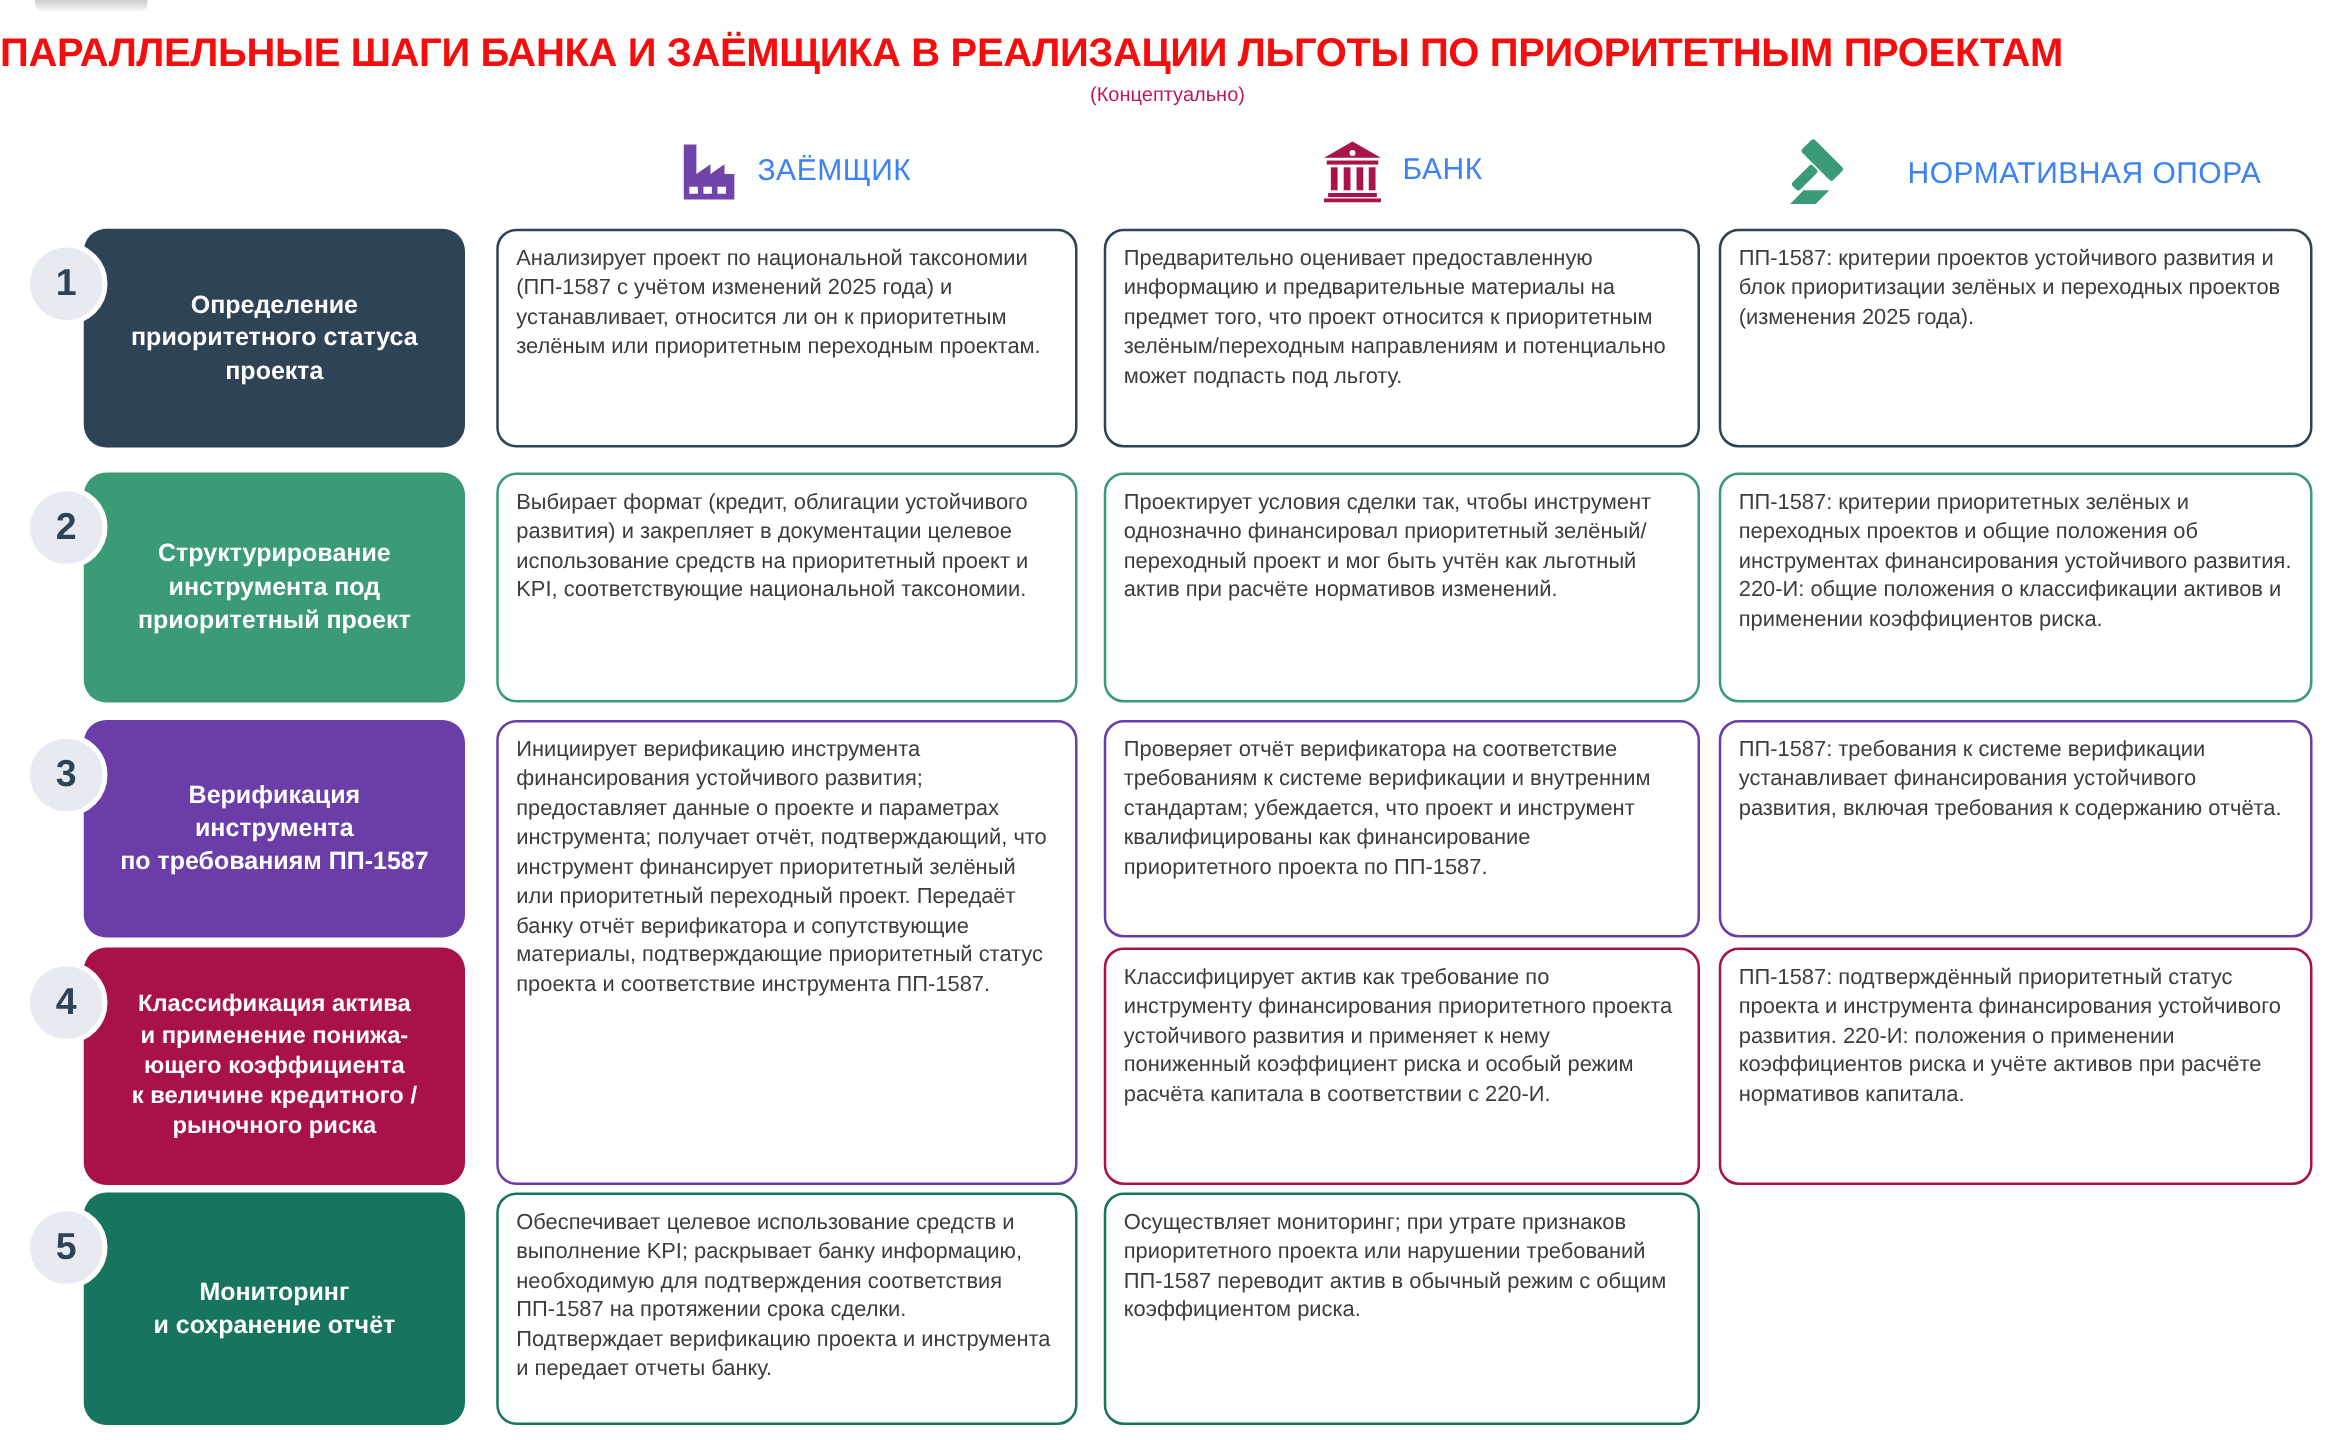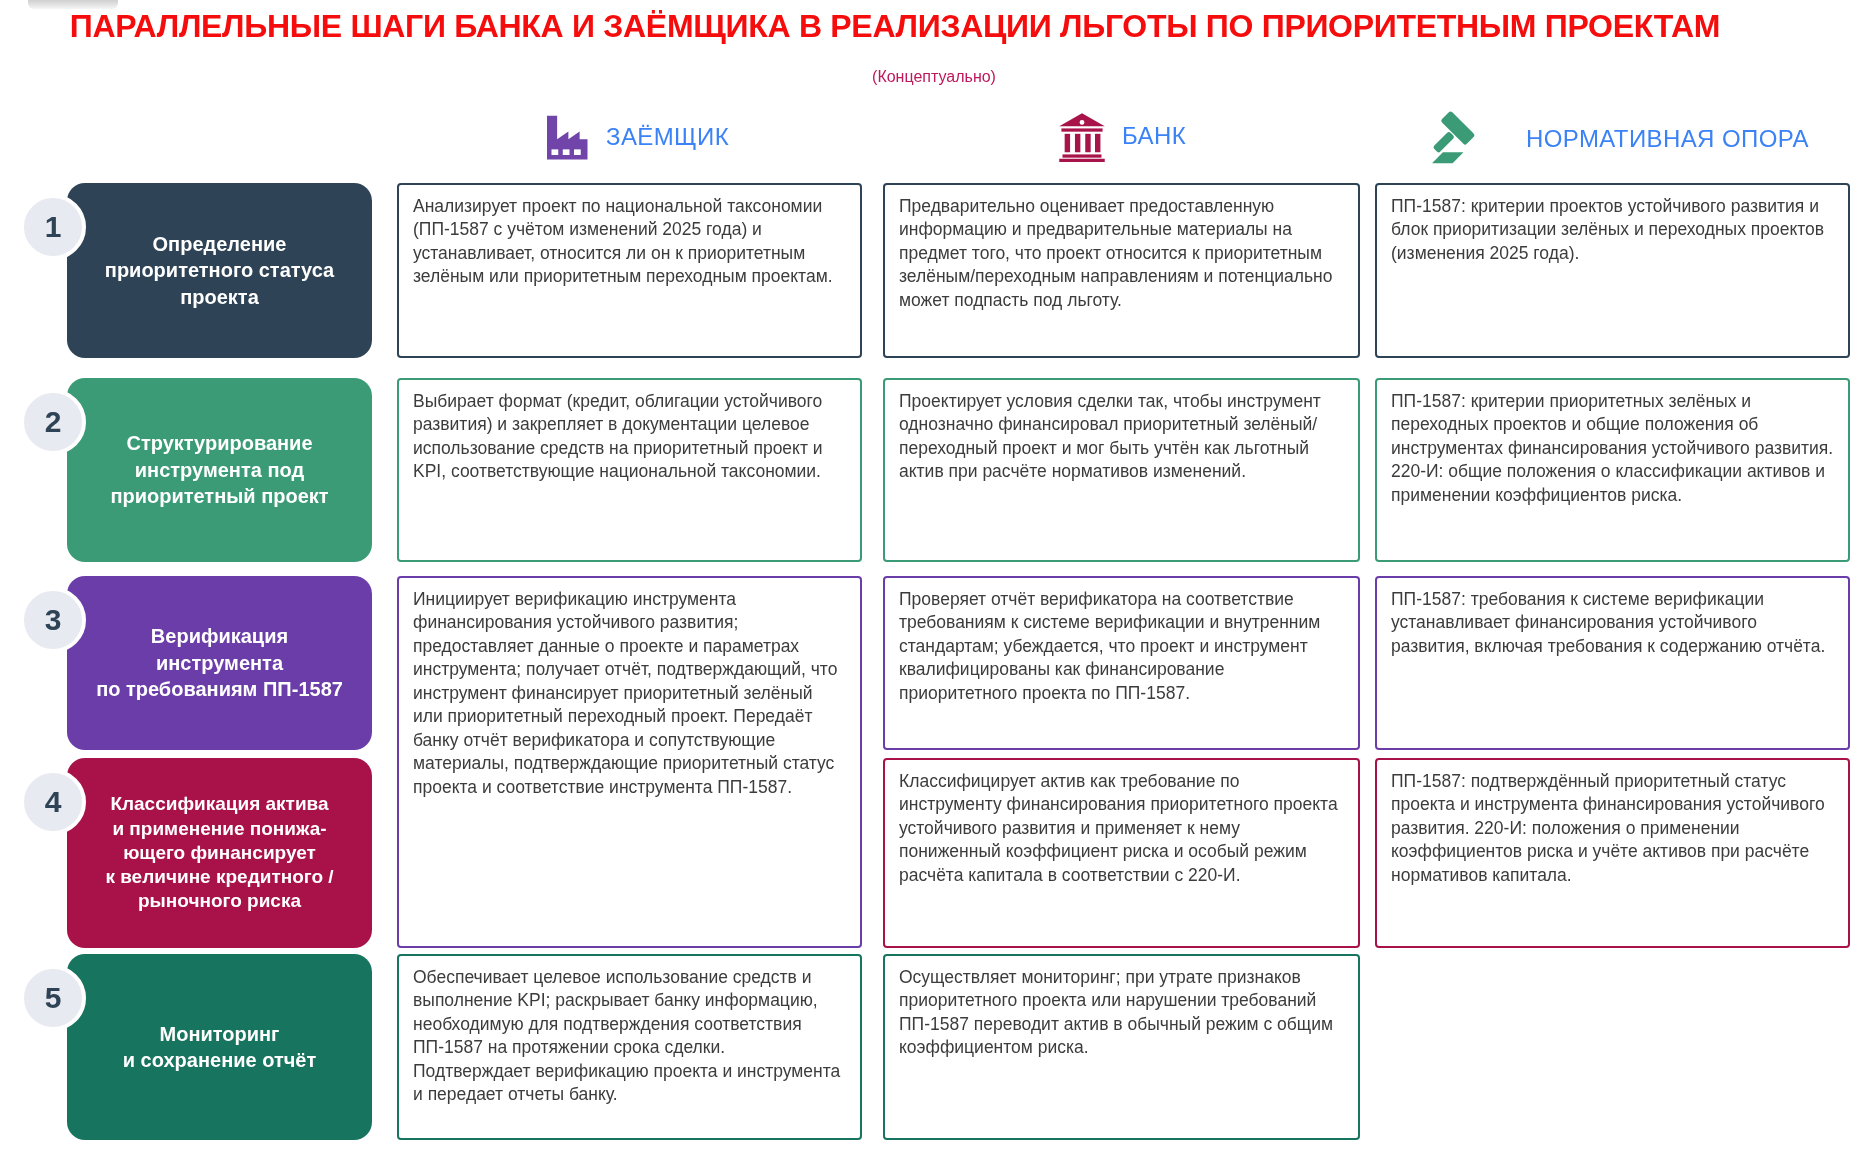--- a/index.html
+++ b/index.html
@@ -2,21 +2,21 @@
 <html lang="ru"><head>
 <meta charset="utf-8">
 <style>
   html,body{margin:0;padding:0;background:#fff;}
   .frame{
     position:relative;width:1868px;height:1152px;background:#fff;overflow:hidden;
     font-family:"Liberation Sans","DejaVu Sans",sans-serif;
   }
   .artifact{position:absolute;left:28px;top:0;width:90px;height:9px;
     background:linear-gradient(180deg,#c7c7c7,#f4f4f4);border-radius:0 0 6px 6px;opacity:.85;}
-  .title{position:absolute;left:0;top:8px;width:1790px;text-align:center;
+  .title{position:absolute;left:0;top:24px;width:1790px;text-align:left;
     font-size:32px;font-weight:bold;color:#f50d0d;letter-spacing:-.3px;white-space:nowrap;}
   .subtitle{position:absolute;left:0;top:68px;width:1868px;text-align:center;
     font-size:16px;color:#be185d;}
   .colhead{position:absolute;top:110px;display:flex;align-items:center;gap:14px;}
   .colhead .hlabel{font-size:24px;font-weight:normal;color:#3b82f6;letter-spacing:.4px;white-space:nowrap;}
   .colhead svg{display:block;}
   .grid{
     position:absolute;left:67px;top:183px;display:grid;
     grid-template-columns:305px 25px 465px 21px 477px 15px 475px;
     grid-template-rows:175px 20px 184px 14px 174px 8px 190px 6px 186px;
@@ -30,21 +30,21 @@
     display:flex;align-items:center;justify-content:center;text-align:center;
     font-weight:bold;font-size:20px;line-height:1.32;padding:8px 16px;white-space:pre-line;
   }
   .steplabel.label-sm{font-size:19px;line-height:1.28;}
   .badge{
     position:absolute;left:-47px;top:11px;width:58px;height:58px;border-radius:50%;
     background:#e8eaf1;border:4px solid #fff;display:flex;align-items:center;justify-content:center;
     font-size:30px;font-weight:bold;color:#2e4356;z-index:2;
   }
   .cell{
-    background:#fff;border:2px solid var(--c);border-radius:4px;
+    background:#fff;border:2px solid var(--c);border-radius:16px;
     padding:10px 14px;font-size:17.5px;line-height:1.34;color:#3c3c3c;
   }
 </style>
 </head>
 <body>
 
 <div class="frame">
 
   <div class="artifact"></div>
 
@@ -126,21 +126,21 @@
 по требованиям ПП-1587</span>
     </div>
     <div class="cell row3 span34 gc3">Инициирует верификацию инструмента финансирования устойчивого развития; предоставляет данные о проекте и параметрах инструмента; получает отчёт, подтверждающий, что инструмент финансирует приоритетный зелёный или приоритетный переходный проект. Передаёт банку отчёт верификатора и сопутствующие материалы, подтверждающие приоритетный статус проекта и соответствие инструмента ПП-1587.</div>
     <div class="cell row3 gr5 gc5">Проверяет отчёт верификатора на соответствие требованиям к системе верификации и внутренним стандартам; убеждается, что проект и инструмент квалифицированы как финансирование приоритетного проекта по ПП-1587.</div>
     <div class="cell row3 gr5 gc7">ПП-1587: требования к системе верификации устанавливает финансирования устойчивого развития, включая требования к содержанию отчёта.</div>
 
     <div class="steplabel label-sm row4 gr7 gc1">
       <span class="badge">4</span>
       <span>Классификация актива
 и применение понижа-
-ющего финансирует
+ющего коэффициента
 к величине кредитного /
 рыночного риска</span>
     </div>
     <div class="cell row4 gr7 gc5">Классифицирует актив как требование по инструменту финансирования приоритетного проекта устойчивого развития и применяет к нему пониженный коэффициент риска и особый режим расчёта капитала в соответствии с 220-И.</div>
     <div class="cell row4 gr7 gc7">ПП-1587: подтверждённый приоритетный статус проекта и инструмента финансирования устойчивого развития. 220-И: положения о применении коэффициентов риска и учёте активов при расчёте нормативов капитала.</div>
 
     <div class="steplabel row5 gr9 gc1">
       <span class="badge">5</span>
       <span>Мониторинг
 и сохранение отчёт</span>

